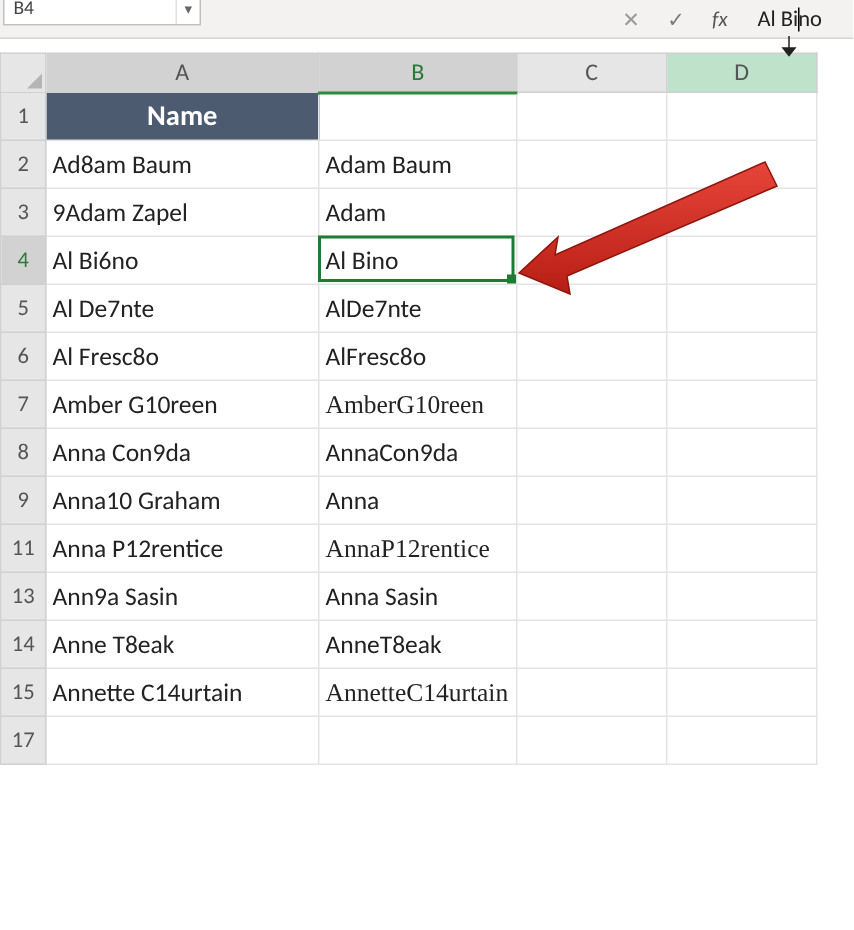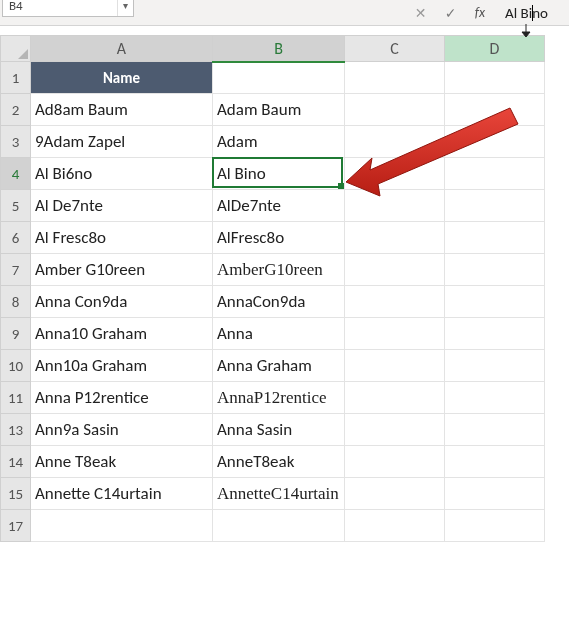--- a/index.html
+++ b/index.html
@@ -104,21 +104,21 @@
     font-size: 17px;
     color: #222;
     vertical-align: middle;
     white-space: nowrap;
   }
   td.header-cell {
     background: #4d5b70;
     color: #fff;
     text-align: center;
     font-weight: bold;
-    font-size: 15px;
+    font-size: 19px;
     margin-left: 27px;
   }
   .colA { width: 182px; }
   .colB { width: 132px; }
   .colC { width: 100px; }
   .colD { width: 100px; }
   .col-overflow { position:relative; overflow:visible;font-family:Liberation Serif, serif; }
   .col-overflow span.ov { position:absolute; left:4px; top:50%; transform:translateY(-50%); background:#fff; padding-right:2px; }
   .active-cell-outline {
     position:absolute;
@@ -235,27 +235,20 @@
     <td class="cell"></td>
   </tr>
   <tr>
     <td class="rowhead">9</td>
     <td class="cell">Anna10 Graham</td>
     <td class="cell">Anna</td>
     <td class="cell"></td>
     <td class="cell"></td>
   </tr>
   <tr>
-    <td class="rowhead">10</td>
-    <td class="cell">Ann10a Graham</td>
-    <td class="cell">Anna Graham</td>
-    <td class="cell"></td>
-    <td class="cell"></td>
-  </tr>
-  <tr>
     <td class="rowhead">11</td>
     <td class="cell">Anna P12rentice</td>
     <td class="cell col-overflow">
             <span class="ov">AnnaP12rentice</span>
           </td>
     <td class="cell"></td>
     <td class="cell"></td>
   </tr>
   <tr>
     <td class="rowhead">13</td>

